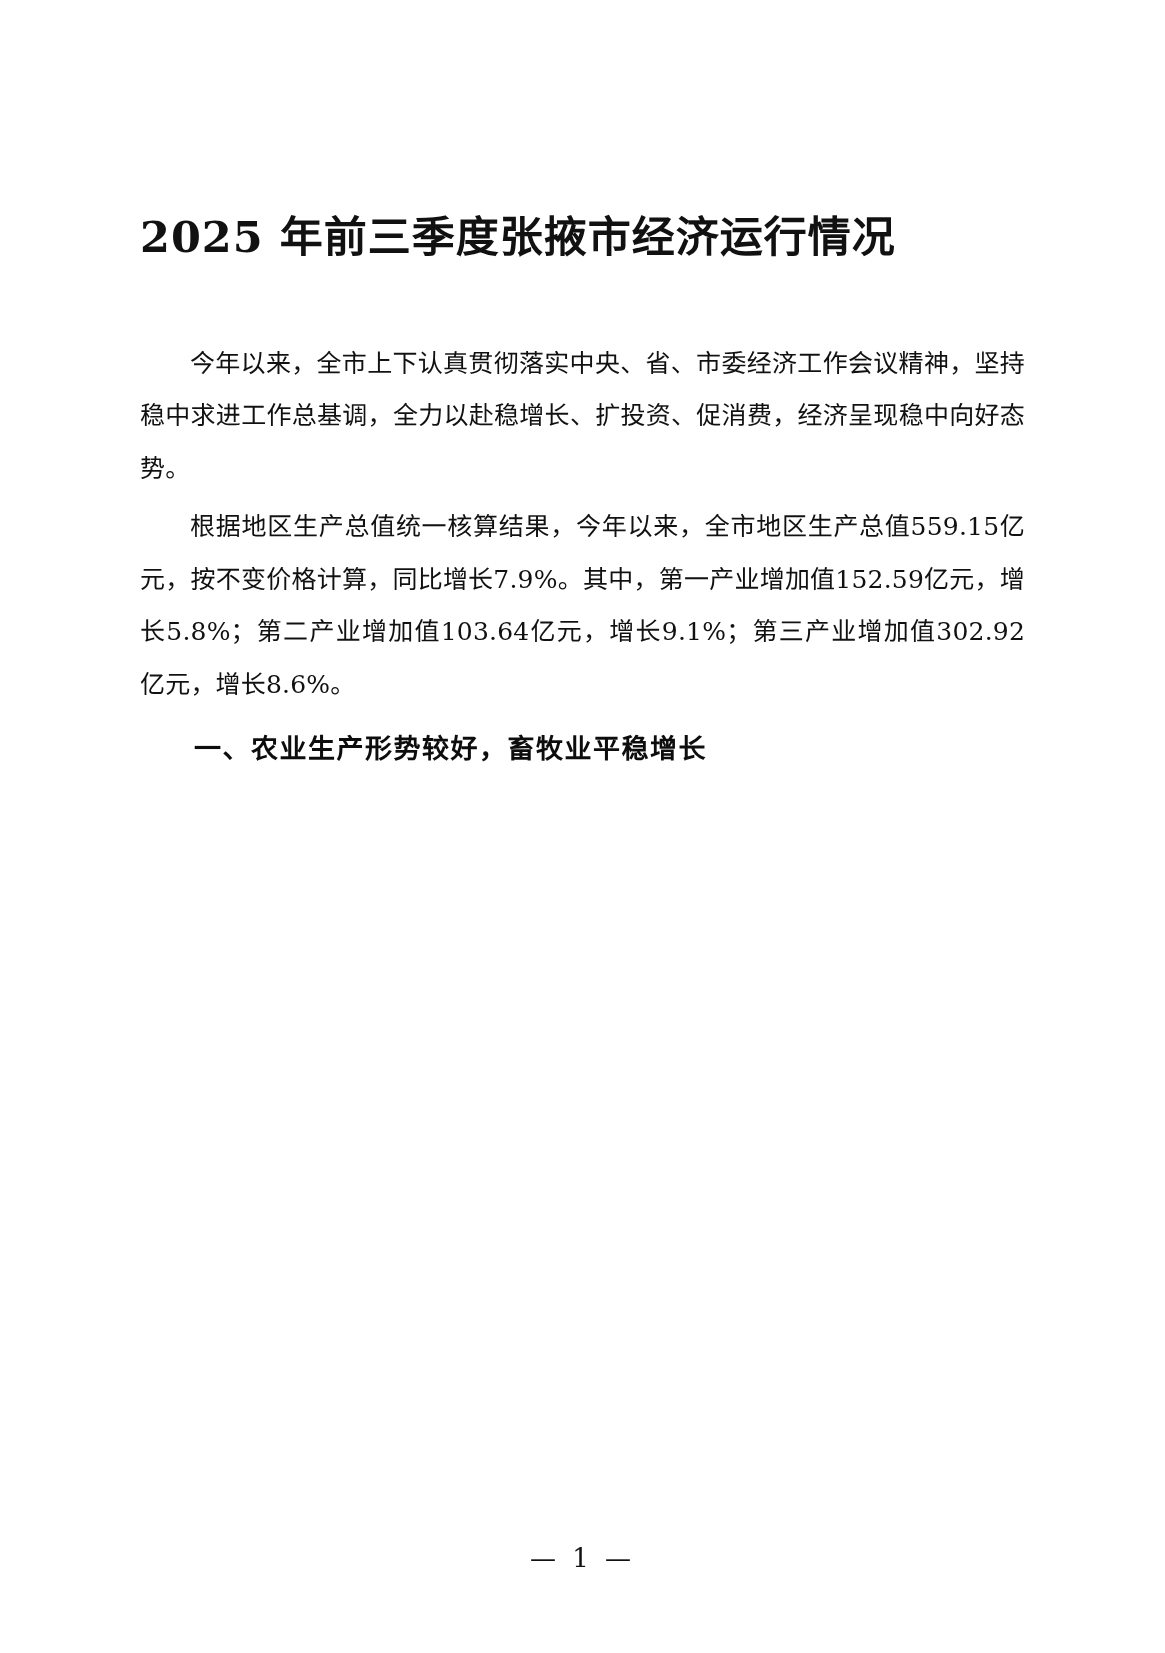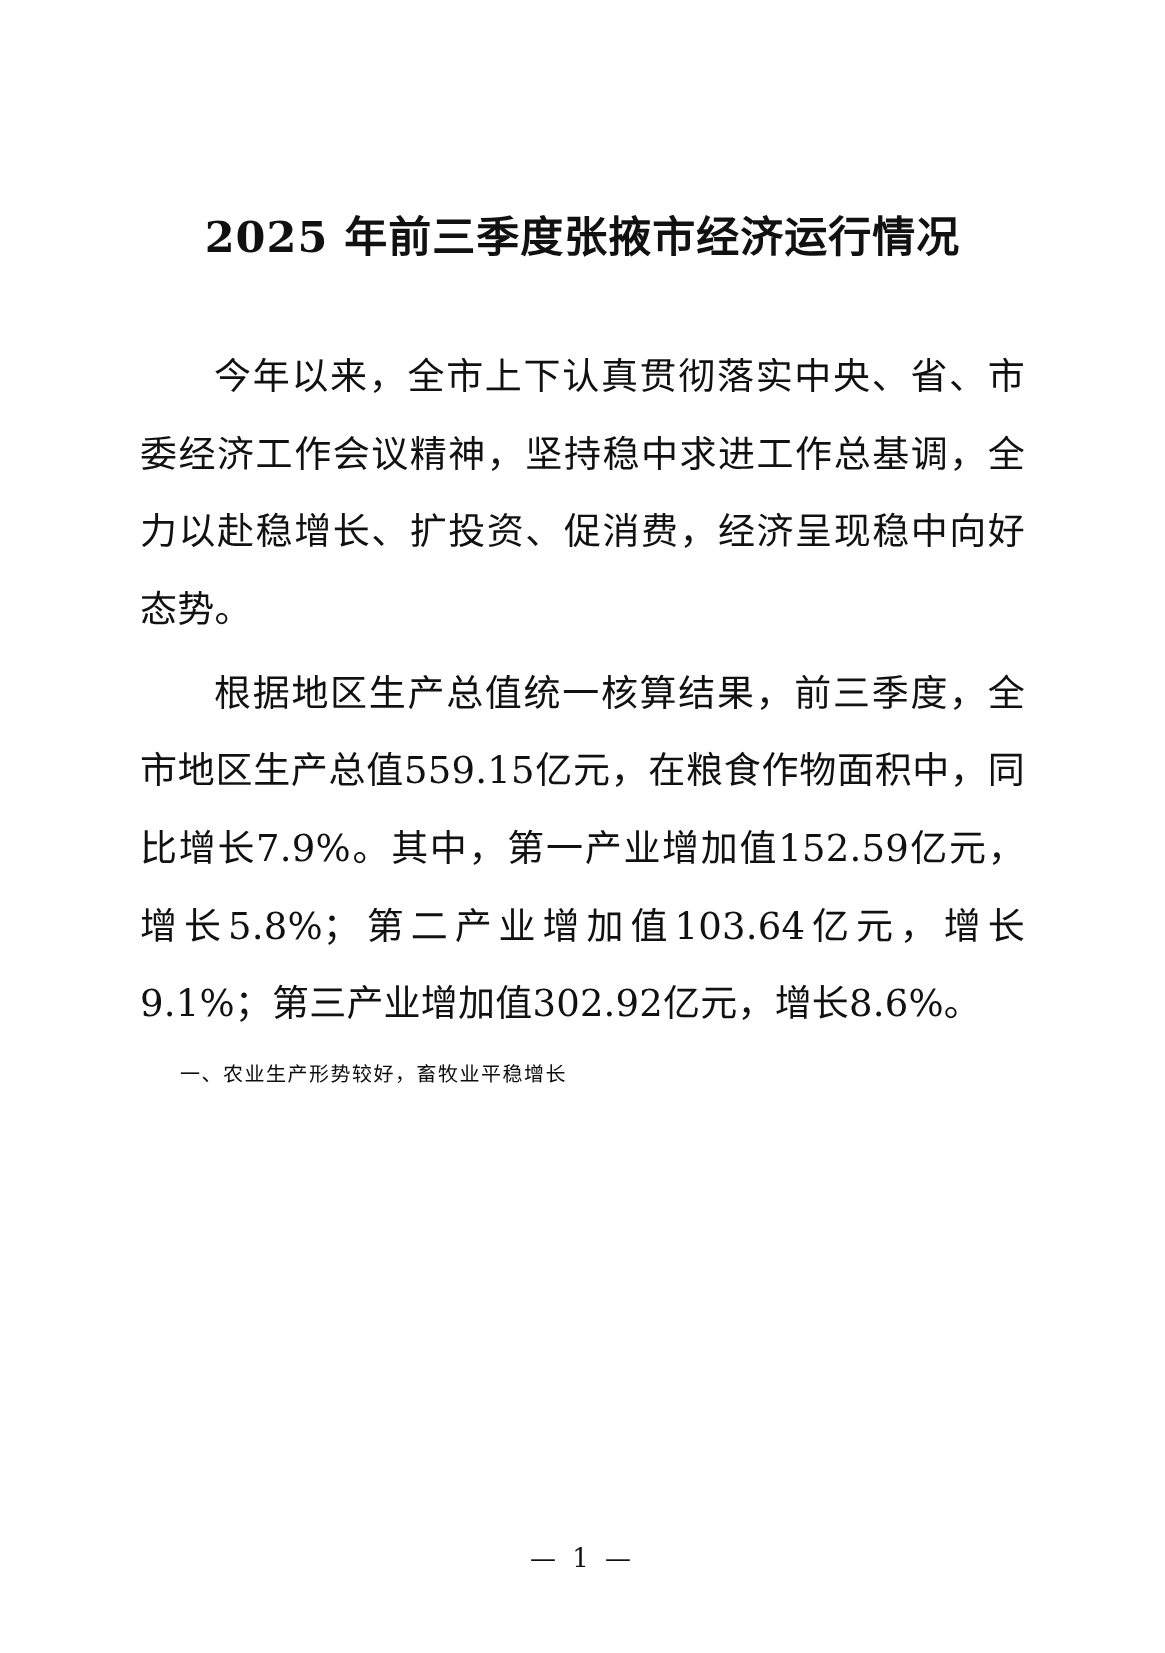--- a/index.html
+++ b/index.html
@@ -21,44 +21,44 @@
     width: 1165px;
     height: 1653px;
     padding: 150px 140px 60px 140px;
     position: relative;
   }
   .doc-title {
     font-family: "DejaVu Serif", "Liberation Serif", serif;
     font-weight: 700;
     font-size: 43px;
     line-height: 1.3;
-    text-align: center;
+    text-align: left;
     letter-spacing: 1px;
     margin: 60px 0 8px 0;
     color: #111111;
   }
   .body-block {
     margin-top: 72px;
   }
   p.para {
-    font-size: 37px;
+    font-size: 25px;
     line-height: 2.1;
     text-align: justify;
     text-justify: inter-ideograph;
     margin: 0 0 6px 0;
     text-indent: 2em;
     letter-spacing: 0.2px;
     color: #111111;
   }
   p.heading {
-    font-size: 20px;
+    font-size: 27px;
     line-height: 2.1;
     margin: 10px 0 4px 0;
     text-indent: 2em;
-    font-weight: 400;
+    font-weight: 700;
     letter-spacing: 1.5px;
     color: #0d0d0d;
   }
   .page-number {
     position: absolute;
     bottom: 80px;
     left: 0;
     width: 100%;
     text-align: center;
     font-size: 26px;
@@ -69,20 +69,20 @@
 </head>
 <body>
 
 <div class="page">
 
   <h1 class="doc-title">2025 年前三季度张掖市经济运行情况</h1>
 
   <div class="body-block">
     <p class="para">今年以来，全市上下认真贯彻落实中央、省、市委经济工作会议精神，坚持稳中求进工作总基调，全力以赴稳增长、扩投资、促消费，经济呈现稳中向好态势。</p>
 
-    <p class="para">根据地区生产总值统一核算结果，前三季度，全市地区生产总值559.15亿元，在粮食作物面积中，同比增长7.9%。其中，第一产业增加值152.59亿元，增长5.8%；第二产业增加值103.64亿元，增长9.1%；第三产业增加值302.92亿元，增长8.6%。</p>
+    <p class="para">根据地区生产总值统一核算结果，今年以来，全市地区生产总值559.15亿元，按不变价格计算，同比增长7.9%。其中，第一产业增加值152.59亿元，增长5.8%；第二产业增加值103.64亿元，增长9.1%；第三产业增加值302.92亿元，增长8.6%。</p>
 
     <p class="heading">一、农业生产形势较好，畜牧业平稳增长</p>
 
   </div>
 
   <div class="page-number">— 1 —</div>
 </div>
 
 </body></html>

